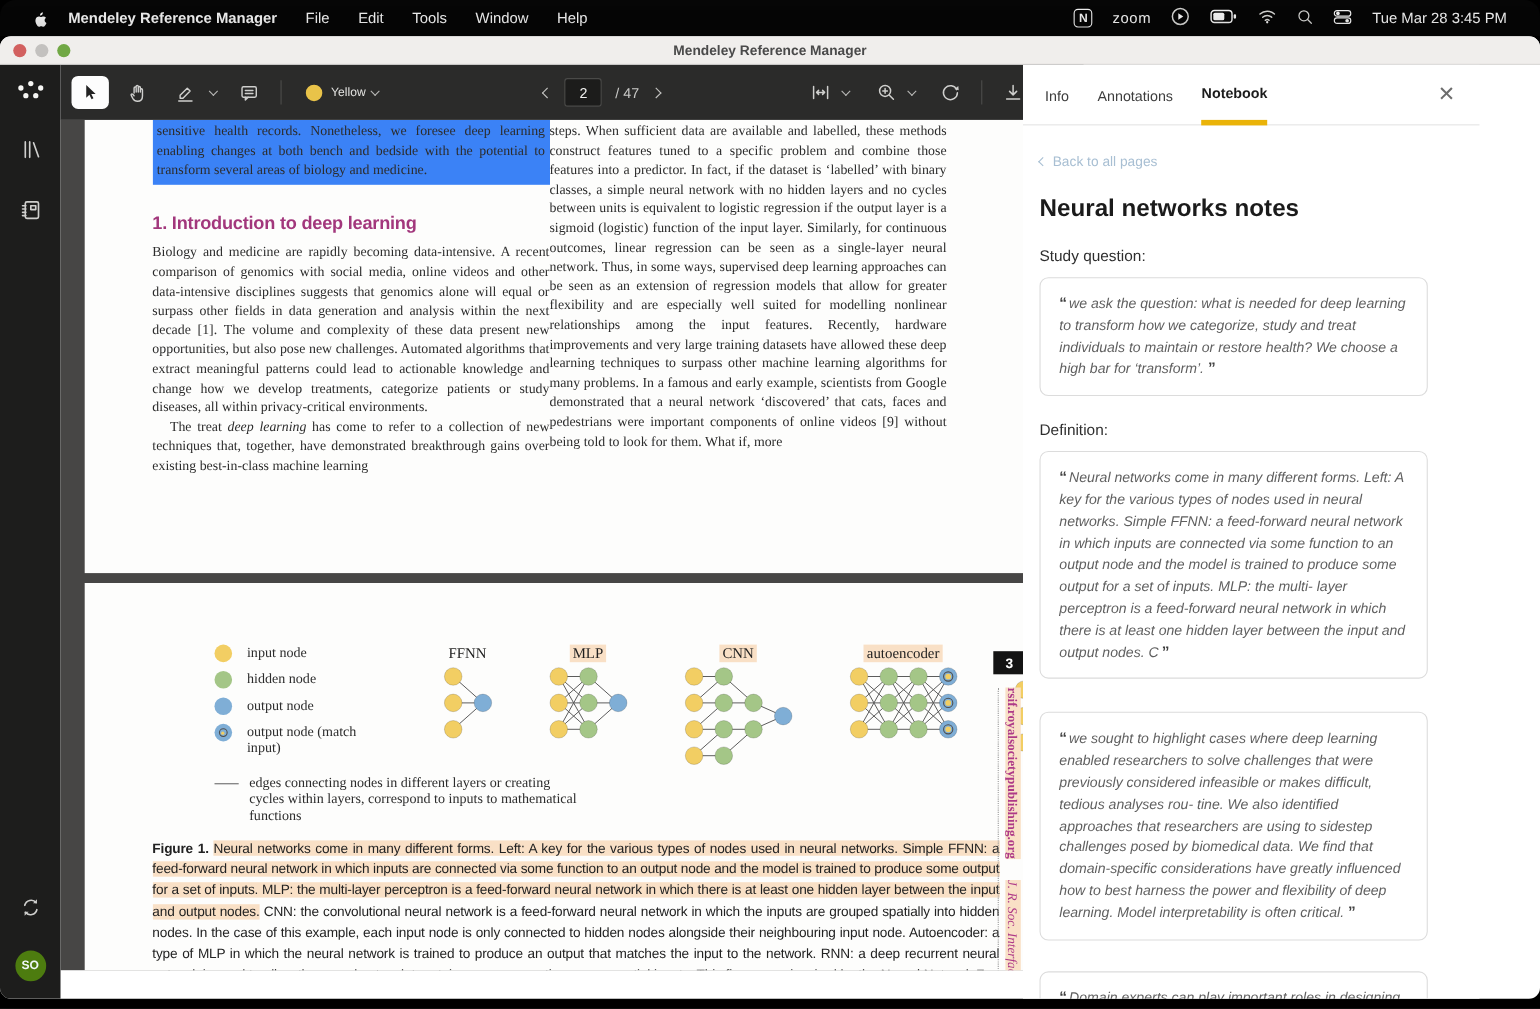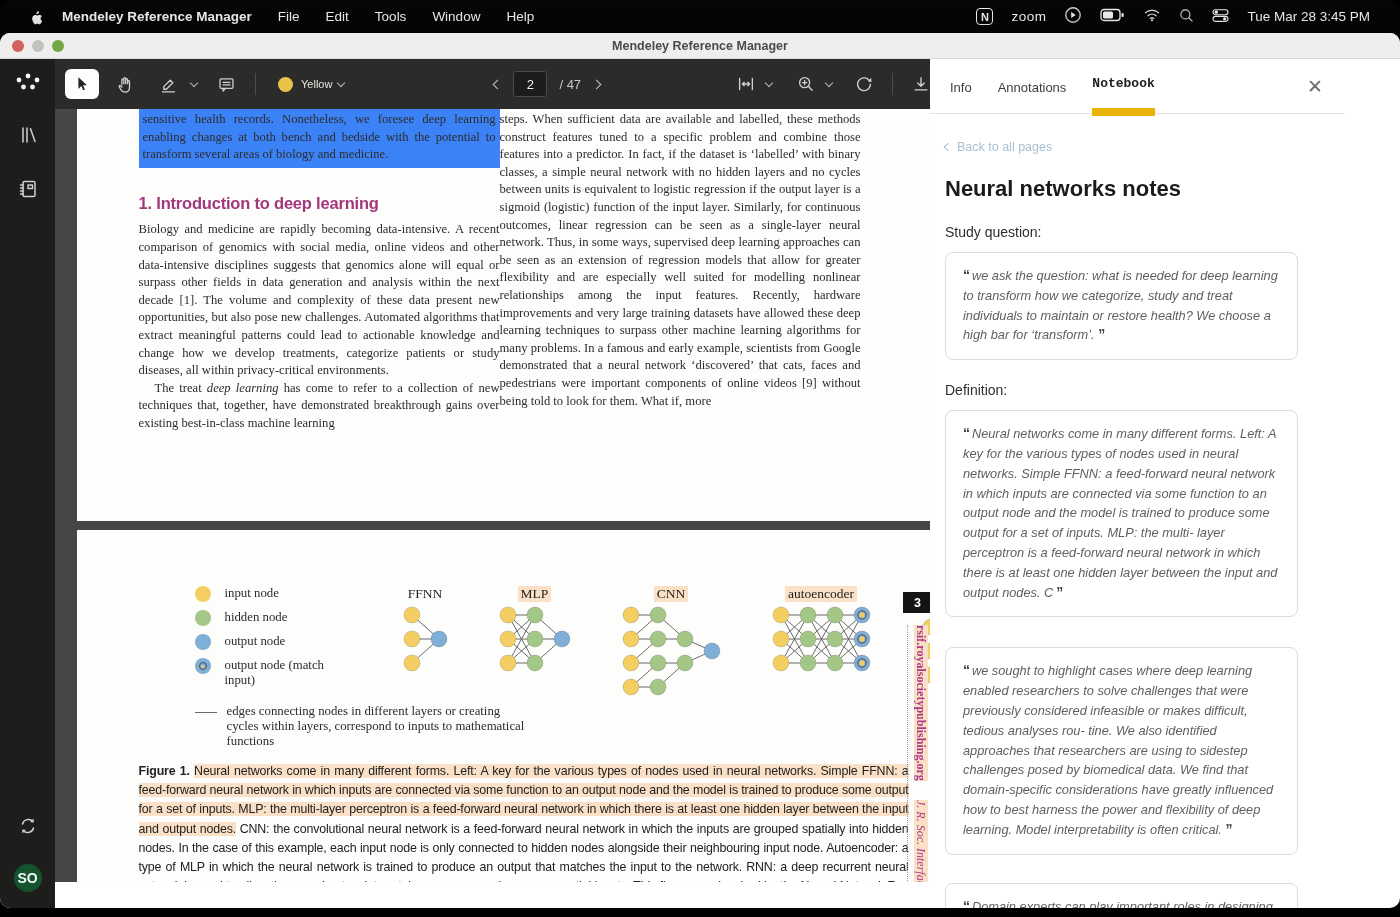--- a/index.html
+++ b/index.html
@@ -25,21 +25,21 @@
               display:flex; align-items:center; justify-content:center; font-size:12.5px; font-weight:700; color:#4a4a4a; }
   .lights { position:absolute; left:12px; top:7px; display:flex; gap:8px; }
   .light { width:12px; height:12px; border-radius:50%; }
 
   
   .app-sidebar { position:absolute; left:0; top:26px; width:55px; height:849px; background:#1d1d1c;
                  display:flex; flex-direction:column; align-items:center; }
   .app-sidebar .logo { margin-top:12px; }
   .side-icon { margin-top:26px; cursor:pointer; }
   .side-bottom { margin-top:auto; display:flex; flex-direction:column; align-items:center; margin-bottom:16px; }
-  .avatar { width:28px; height:28px; border-radius:50%; background:#14532d; color:#eef6f8; font-size:14px; font-weight:700;
+  .avatar { width:28px; height:28px; border-radius:50%; background:#4d7c0f; color:#eef6f8; font-size:11px; font-weight:700;
             display:flex; align-items:center; justify-content:center; margin-top:22px; }
 
   
   .pdf-toolbar { position:absolute; left:55px; top:26px; width:930px; height:50px; background:#2b2b2a;
                  display:flex; align-items:center; color:#cfcfcd; }
   .tool-btn { display:flex; align-items:center; justify-content:center; width:34px; height:30px; border-radius:6px; cursor:pointer; }
   .tool-btn.selected { background:#fdfdfd; }
   .caret { display:inline-block; width:6px; height:6px; border-right:1.5px solid #b9b9b7; border-bottom:1.5px solid #b9b9b7;
            transform:rotate(45deg); margin-left:6px; margin-top:-3px; }
   .chev { display:inline-block; width:7px; height:7px; border-right:1.7px solid #c4c4c2; border-bottom:1.7px solid #c4c4c2; cursor:pointer; }
@@ -96,21 +96,21 @@
                 font-size:12.5px; font-weight:700; display:flex; align-items:center; justify-content:center; }
   .journal-strip { position:absolute; left:830px; top:95px; height:300px; border-left:1px dotted #9a9a9a; padding-left:5px; }
   .vert-text { writing-mode:vertical-rl; font-family:"Liberation Serif", serif; font-size:12px; color:#ae3a88; }
   .vert-text .seg1 { background:#f9e0c6; font-weight:600; }
   .vert-text .seg2 { background:#f9e0c6; font-style:italic; margin-top:16px; }
 
   
   .panel { position:absolute; left:930px; top:26px; width:415px; height:849px; background:#fff; }
   .panel-header { height:55px; display:flex; align-items:center; padding:0 22px 0 20px; border-bottom:1px solid #e4e4e4; position:relative; }
   .tab { font-size:13px; color:#3d3d3d; margin-right:26px; cursor:pointer; padding:19px 0 17px; }
-  .tab.active { font-weight:700; color:#1c1c1c; border-bottom:8px solid #eab308;font-family:Liberation Mono, monospace; }
+  .tab.active { font-weight:700; color:#1c1c1c; border-bottom:5px solid #eab308; }
   .close-x { margin-left:auto; font-size:19px; color:#6d6d6d; cursor:pointer; line-height:1; }
   .panel-body { padding:0 47px 0 15px; }
   .back-link { margin-top:26px; font-size:12.5px; color:#a8bfd3; cursor:pointer; display:flex; align-items:center; }
   .back-link .chevron { width:6px; height:6px; border-left:1.5px solid #a8bfd3; border-bottom:1.5px solid #a8bfd3;
                         transform:rotate(45deg); margin-right:6px; }
   .note-title { margin-top:22px; font-size:22px; font-weight:700; color:#1b1b1b; }
   .q-label { margin-top:22px; font-size:14px; color:#2e2e2e; }
   .quote-card { margin-top:12px; border:1px solid #dcdcdc; border-radius:8px; padding:13px 17px 14px;
                 font-size:12.8px; line-height:19.8px; color:#5f5f5f; font-style:italic; }
   .quote-card + .quote-card { margin-top:28px; }

